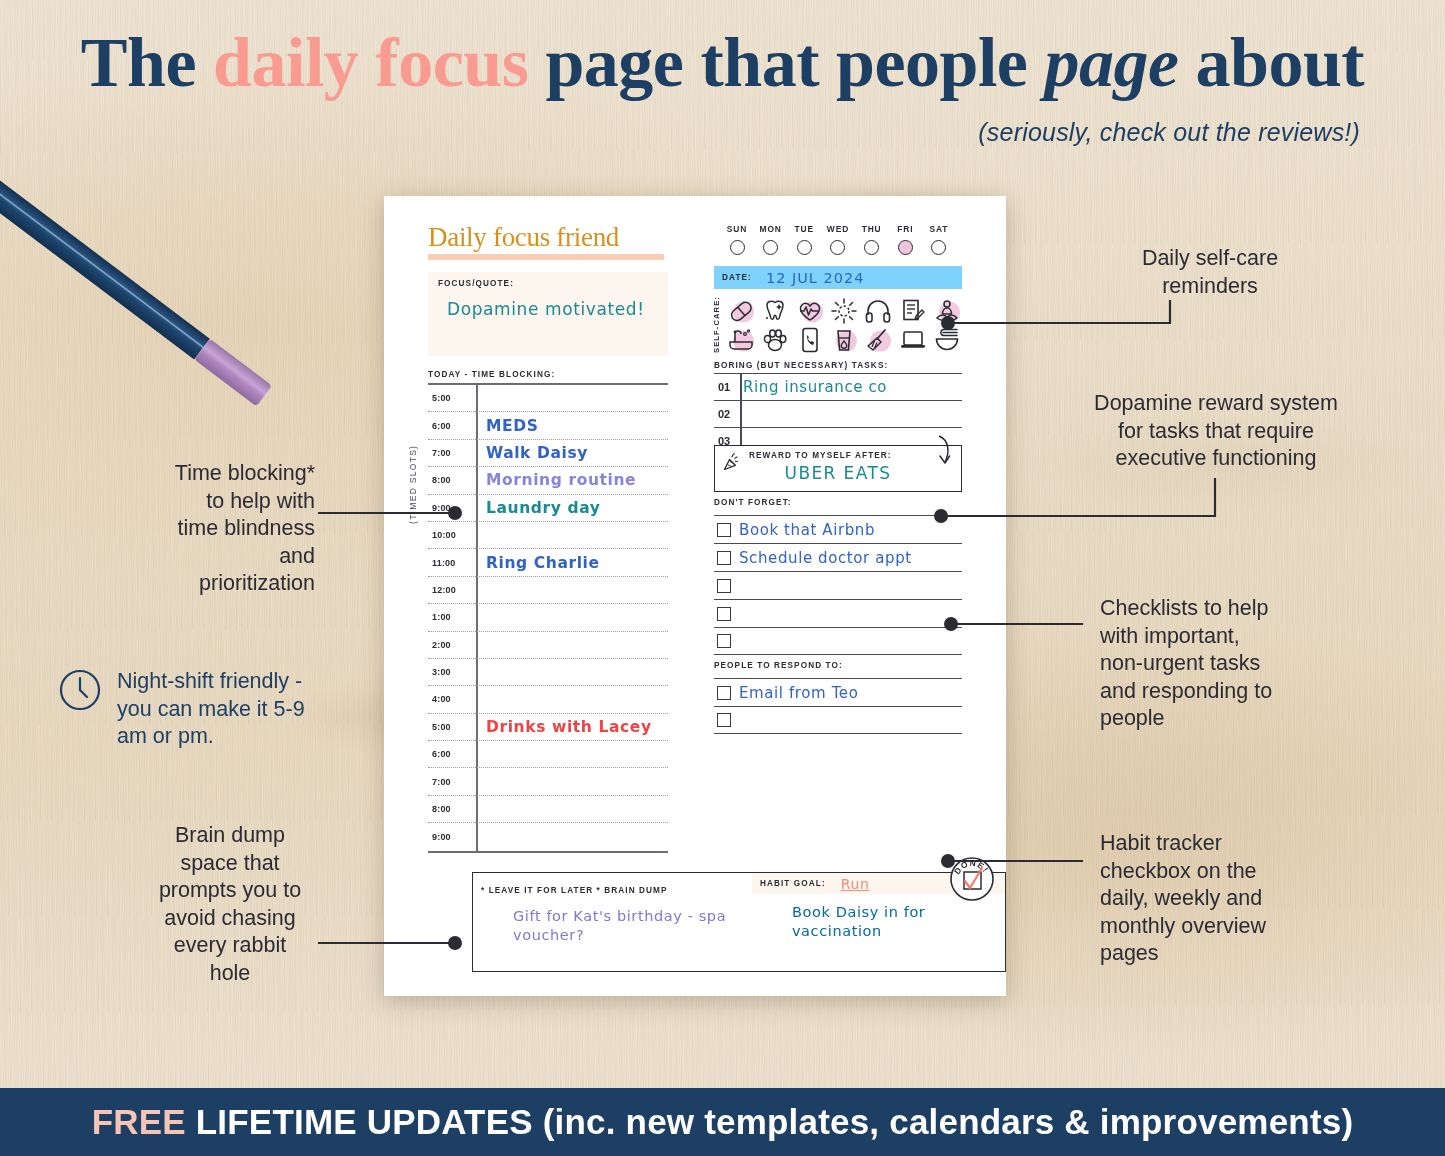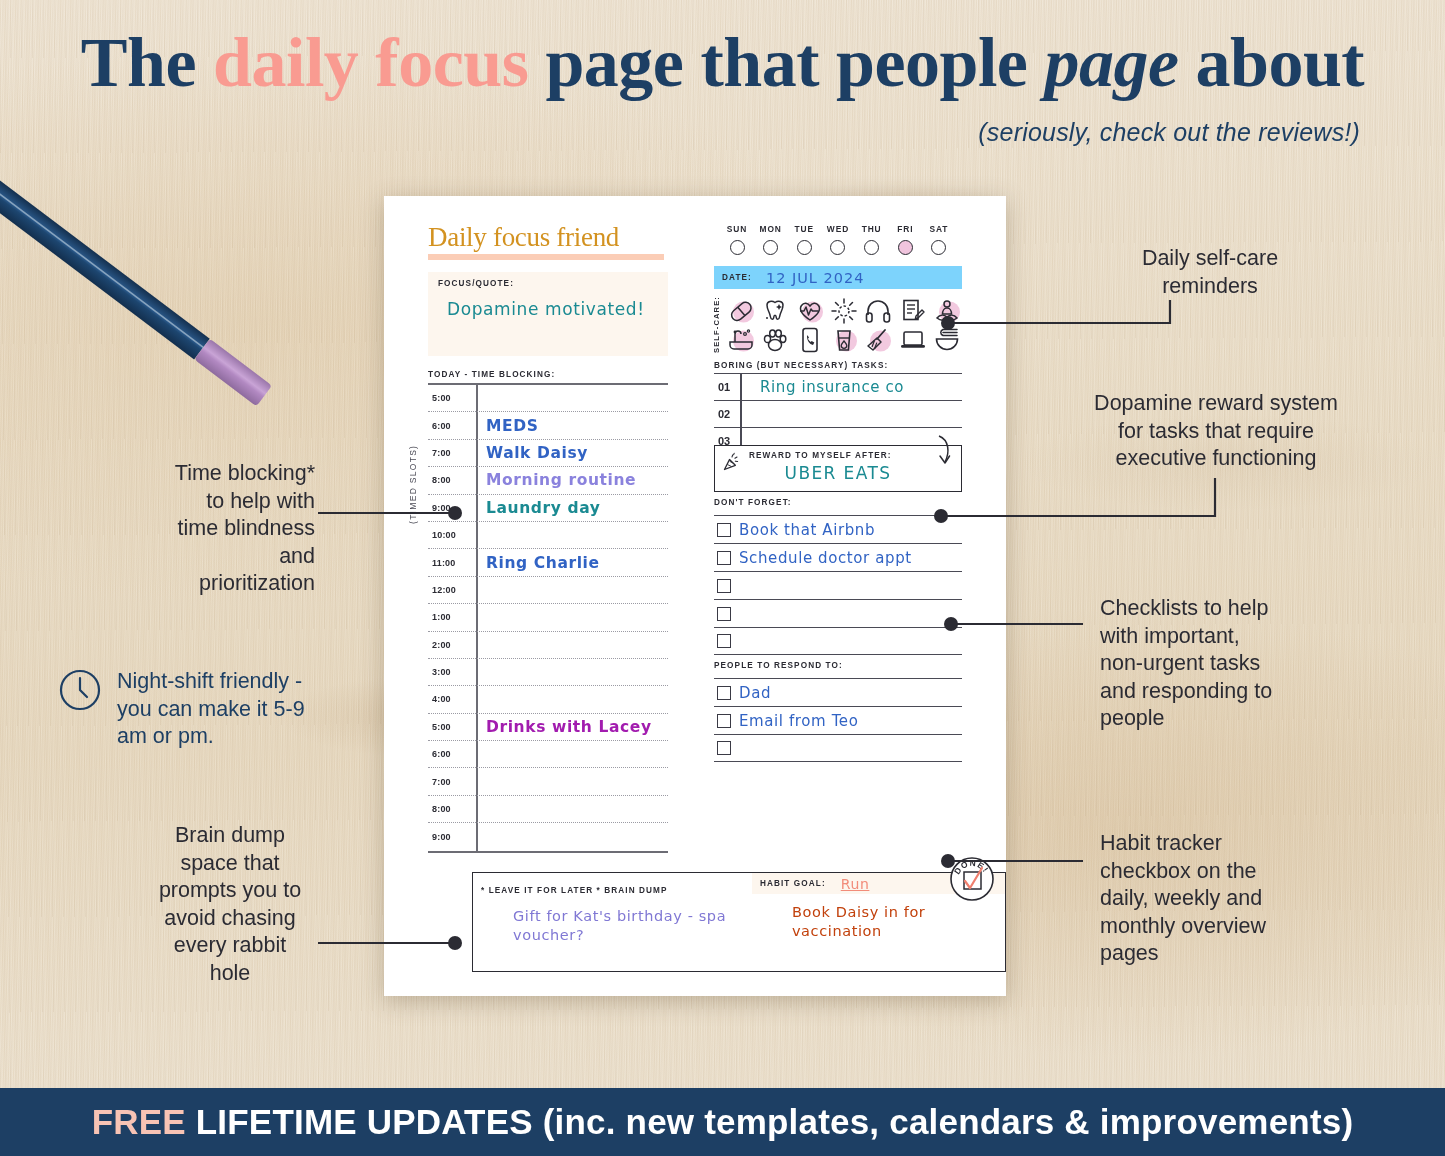--- a/index.html
+++ b/index.html
@@ -145,21 +145,21 @@
   .sc-grid { position: absolute; left: 13px; top: 0; width: 235px; }
   .sc-row { display: flex; justify-content: space-between; height: 29px; }
   .sc-cell { width: 29px; height: 28px; position: relative; }
 
   .sec-label { margin-top: 6px; }
   .bt-wrap { margin-top: 3px; position: relative; }
   .bt-row { position: relative; height: 27px; border-top: 1.6px solid #4a4a55; display: flex; align-items: center; }
   .bt-wrap .bt-last { border-bottom: 1.6px solid #4a4a55; }
   .bt-num { width: 26px; font-size: 11px; font-weight: 700; color: #2b2b33; padding-left: 4px; }
   .bt-vline { position: absolute; left: 26px; top: 0; bottom: 0; width: 1.6px; background: #4a4a55; }
-  .bt-task { padding-left: 20px; font-size: 15px; color: #1a8a92; }
+  .bt-task { padding-left: 3px; font-size: 15px; color: #1a8a92; }
 
   .reward {
     position: relative; margin-top: -9px; width: 248px; height: 47px;
     border: 1.7px solid #2b2b33; background: #fff; padding: 5px 8px;
   }
   .reward-head { display: flex; align-items: center; }
   .reward-lbl { margin-left: 26px; font-size: 8.2px; letter-spacing: 1.1px; font-weight: 700; color: #2b2b33; }
   .reward-val { text-align: center; font-size: 17px; color: #1a8a92; letter-spacing: 1.4px; margin-top: 3px; }
   .party-icon { position: absolute; left: 6px; top: 6px; width: 22px; height: 20px; }
   .reward-arrow { position: absolute; right: 6px; top: -12px; width: 22px; height: 34px; }
@@ -174,21 +174,21 @@
   .bottom-box {
     position: absolute; left: 44px; top: 648px;
     width: 534px; height: 100px; border: 1.7px solid #2b2b33; background: #fff;
   }
   .bb-head { display: flex; }
   .bb-left-h { width: 280px; padding: 6px 0 0 8px; }
   .bb-right-h { width: 254px; background: #fdf6ee; height: 21px; display: flex; align-items: center; padding-left: 8px; }
   .habit-val { margin-left: 15px; font-size: 14px; color: #f28c7a; text-decoration: underline; }
   .bb-body { display: flex; }
   .bb-left-b { width: 280px; padding: 10px 0 0 40px; font-size: 14.5px; color: #8078d4; line-height: 1.28; }
-  .bb-right-b { width: 254px; padding: 6px 0 0 40px; font-size: 14.5px; color: #c2410c; line-height: 1.28; }
+  .bb-right-b { width: 254px; padding: 6px 0 0 40px; font-size: 14.5px; color: #0369a1; line-height: 1.28; }
   .done-stamp { position: absolute; right: 10px; top: -17px; width: 46px; height: 46px; }
 
   
   .anno { position: absolute; color: #2b2b33; font-size: 21.5px; line-height: 1.28; }
   .anno.right-al { text-align: right; }
   .anno.left-al { text-align: left; }
   .anno.ctr { text-align: center; }
   .anno-navy { color: #1d3f64; }
   svg.conn { position: absolute; overflow: visible; }
   .clock-icon { position: absolute; left: 58px; top: 668px; width: 44px; height: 44px; }
@@ -304,21 +304,21 @@
             <div class="tb-row">
               <div class="tb-time">3:00</div>
               <div class="tb-task hand"></div>
             </div>
             <div class="tb-row">
               <div class="tb-time">4:00</div>
               <div class="tb-task hand"></div>
             </div>
             <div class="tb-row">
               <div class="tb-time">5:00</div>
-              <div class="tb-task hand" style="color: #a21caf;">Drinks with Lacey</div>
+              <div class="tb-task hand" style="color: #ef4444;">Drinks with Lacey</div>
             </div>
             <div class="tb-row">
               <div class="tb-time">6:00</div>
               <div class="tb-task hand"></div>
             </div>
             <div class="tb-row">
               <div class="tb-time">7:00</div>
               <div class="tb-task hand"></div>
             </div>
             <div class="tb-row">
@@ -527,24 +527,20 @@
           <div class="ck-row ck-last">
             <div class="ck-box"></div>
             <div class="ck-text hand"></div>
           </div>
         </div>
 
       <div class="lbl sec-label">PEOPLE TO RESPOND TO:</div>
       <div class="check-wrap" id="rp-wrap">
           <div class="ck-row">
             <div class="ck-box"></div>
-            <div class="ck-text hand">Dad</div>
-          </div>
-          <div class="ck-row">
-            <div class="ck-box"></div>
             <div class="ck-text hand">Email from Teo</div>
           </div>
           <div class="ck-row ck-last">
             <div class="ck-box"></div>
             <div class="ck-text hand"></div>
           </div>
         </div>
     </div>
 
     <div class="bottom-box">

